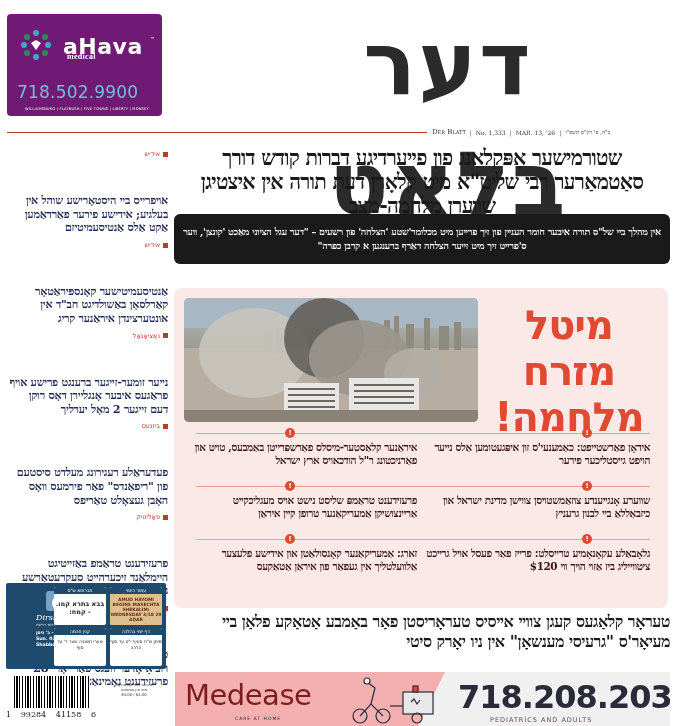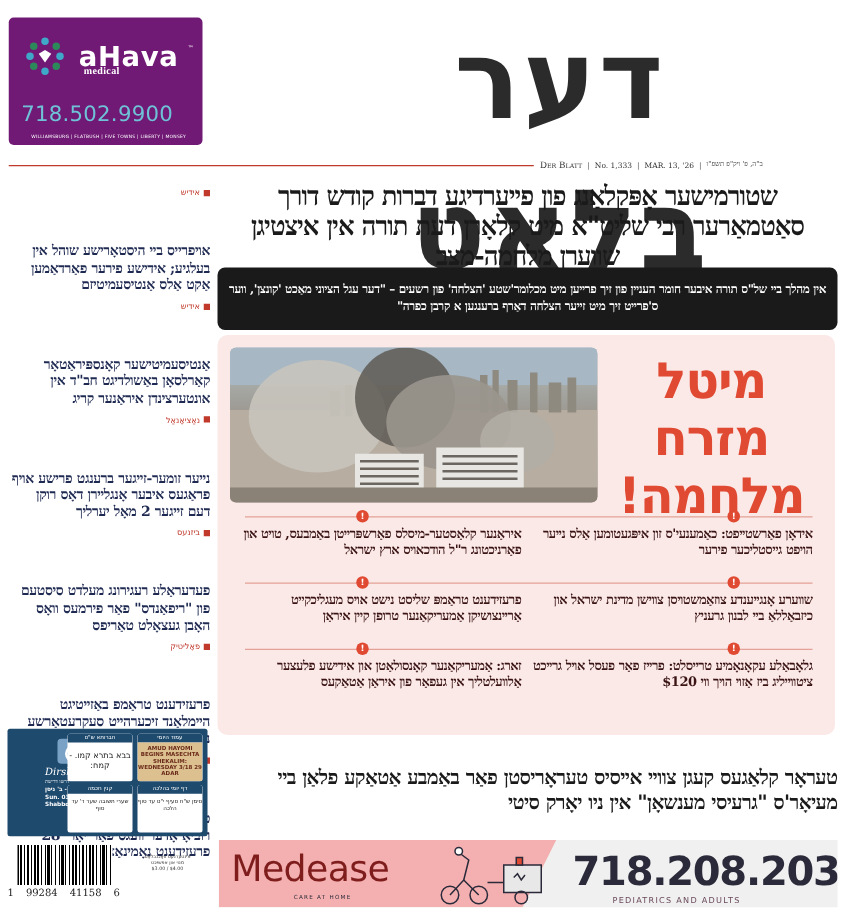--- a/index.html
+++ b/index.html
@@ -51,21 +51,21 @@
   .black-banner {
     position: absolute; left: 174px; top: 214px; width: 496px; height: 50px;
     background: #1a1a1a; border-radius: 6px; color: #fff;
     direction: rtl; text-align: center;
     font-family: "DejaVu Serif", serif; font-weight: bold; font-size: 9.6px; line-height: 13.5px;
     padding-top: 11px; letter-spacing: -0.3px;
   }
 
   
   .war-panel {
-    position: absolute; left: 174px; top: 268px; width: 494px; height: 320px;
+    position: absolute; left: 174px; top: 288px; width: 494px; height: 320px;
     background: #fbe9e7; border-radius: 8px;
   }
   .war-photo {
     position: absolute; left: 10px; top: 10px; width: 294px; height: 124px;
     border-radius: 5px; overflow: hidden;
     background: linear-gradient(180deg, #9fb2c2 0%, #a9adaa 20%, #9a968e 45%, #8d8a82 70%, #7d7a70 100%);
   }
   .war-title {
     position: absolute; left: 305px; top: 14px; width: 180px;
     direction: rtl; text-align: center; color: #e04a32;
@@ -100,21 +100,21 @@
   .dirshu { position: absolute; left: 6px; top: 583px; width: 160px; height: 86px; background: #1e4a6e; border-radius: 2px; }
   .dirshu-logo { position: absolute; left: 2px; top: 4px; width: 42px; height: 78px; color: #fff; text-align: left; margin-left: 28px; }
   .dirshu-logo .emblem { width: 22px; height: 20px; margin: 4px auto 0; background: #7aa2c6; border-radius: 3px; position: relative; }
   .dirshu-logo .emblem::after { content: ""; position: absolute; left: 6px; top: 5px; width: 10px; height: 10px; border-radius: 50%; border: 2px solid #fff; }
   .dirshu-logo .name { font-family: "DejaVu Serif", serif; font-style: italic; font-size: 8px; margin-top: 2px; }
   .dirshu-logo .tag { font-size: 4px; direction: rtl; }
   .dirshu-logo .dates { font-family: "DejaVu Sans", sans-serif; font-size: 4.6px; font-weight: bold; margin-top: 3px; line-height: 6px; }
   .dcell { position: absolute; width: 52px; height: 38px; background: #fff; border-radius: 2px; overflow: hidden; }
   .dcell .hdr { height: 7px; background: #1e4a6e; color: #fff; font-size: 4.5px; text-align: center; line-height: 7px; direction: rtl; font-family: "DejaVu Sans", sans-serif; }
   .dcell .body { font-size: 4.5px; text-align: center; line-height: 5.5px; padding-top: 4px; direction: rtl; color: #222; font-family: "DejaVu Sans", sans-serif; }
-  .dcell .body.big { font-size: 6.5px; line-height: 8px; font-weight: normal; padding-top: 6px; }
+  .dcell .body.big { font-size: 6.5px; line-height: 8px; font-weight: bold; padding-top: 6px; }
   .dcell.tan .body { background: #dcc08f; height: 31px; color: #6a2a1a; font-weight: bold; direction: ltr; font-size: 4.4px; line-height: 5px; padding-top: 3px; }
 
   
   .barcode { position: absolute; left: 6px; top: 676px; width: 90px; height: 46px; }
   .barcode .bars { height: 32px; margin-left: 8px; width: 76px;
     background: repeating-linear-gradient(90deg, #000 0 1px, #fff 1px 2px, #000 2px 4px, #fff 4px 5px, #000 5px 6px, #fff 6px 8px, #000 8px 9px, #fff 9px 11px); }
   .barcode .nums { font-family: "DejaVu Serif", serif; font-size: 8px; display: flex; justify-content: space-between; margin-top: 2px; }
   .pricebox { position: absolute; left: 98px; top: 682px; width: 72px; height: 38px; font-size: 3.8px; direction: rtl; text-align: center; color: #333; font-family:"DejaVu Sans",sans-serif; line-height: 5px; }
 
   

